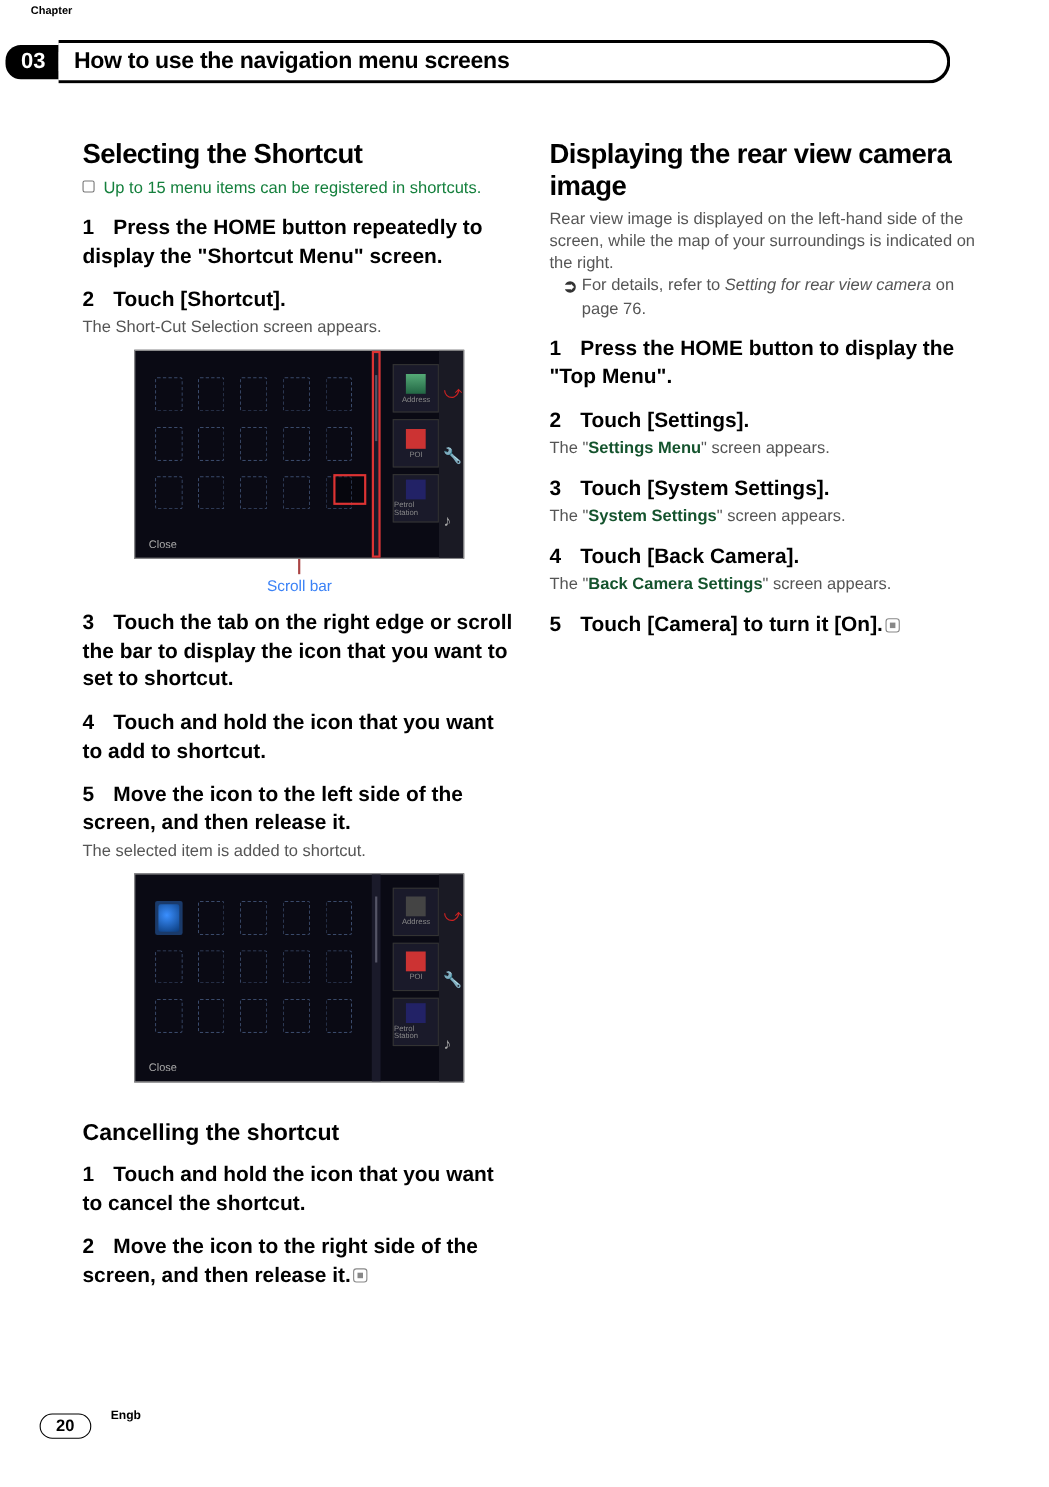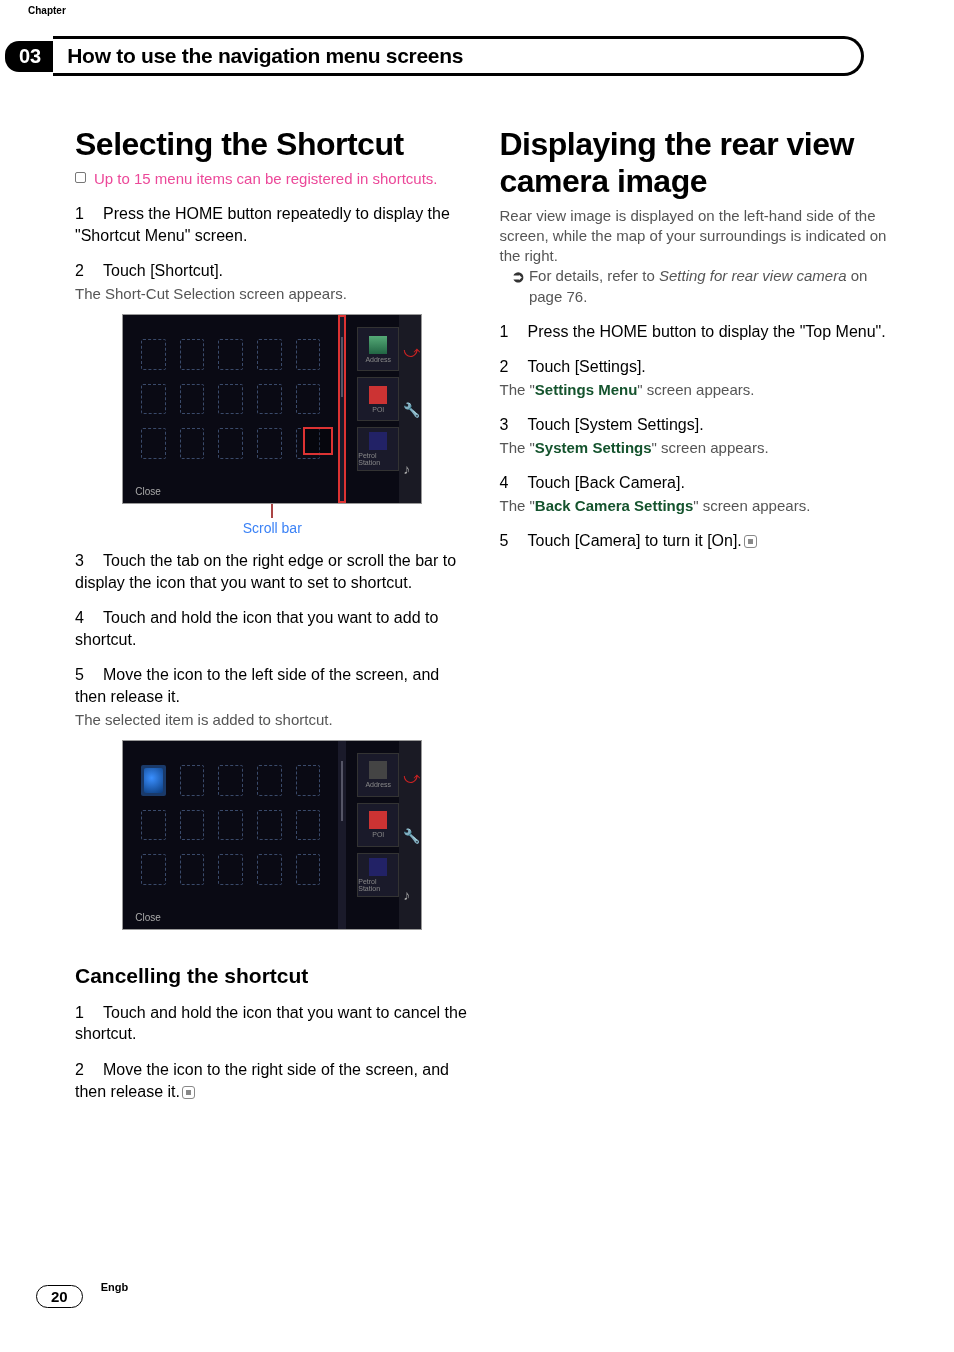--- a/index.html
+++ b/index.html
@@ -67,53 +67,53 @@
     .content {
       display: flex;
       gap: 30px;
       padding: 50px 60px 0 75px;
     }
     .col {
       flex: 1;
       min-width: 0;
     }
     h1.section-title {
-      font-size: 32px;
+      font-size: 25px;
       font-weight: 900;
       margin-bottom: 6px;
       letter-spacing: -0.5px;
       line-height: 1.15;
     }
     h2.subsection-title {
       font-size: 21px;
       font-weight: 900;
       margin-top: 34px;
       margin-bottom: 8px;
     }
     .bullet {
       display: flex;
       align-items: flex-start;
       font-size: 15px;
-      color: #ec4899;
+      color: #15803d;
       line-height: 1.35;
       text-align: right;
     }
     .bullet-mark {
       display: inline-block;
       width: 11px;
       height: 11px;
       border: 1.5px solid #777;
       border-radius: 2px;
       margin-right: 8px;
       margin-top: 3px;
       flex-shrink: 0;
     }
     .step {
-      font-size: 16px;
-      font-weight: normal;
+      font-size: 19px;
+      font-weight: bold;
       margin-top: 14px;
       line-height: 1.35;
     }
     .step-num {
       display: inline-block;
       width: 28px;
     }
     .followup {
       font-size: 15px;
       color: #555;

